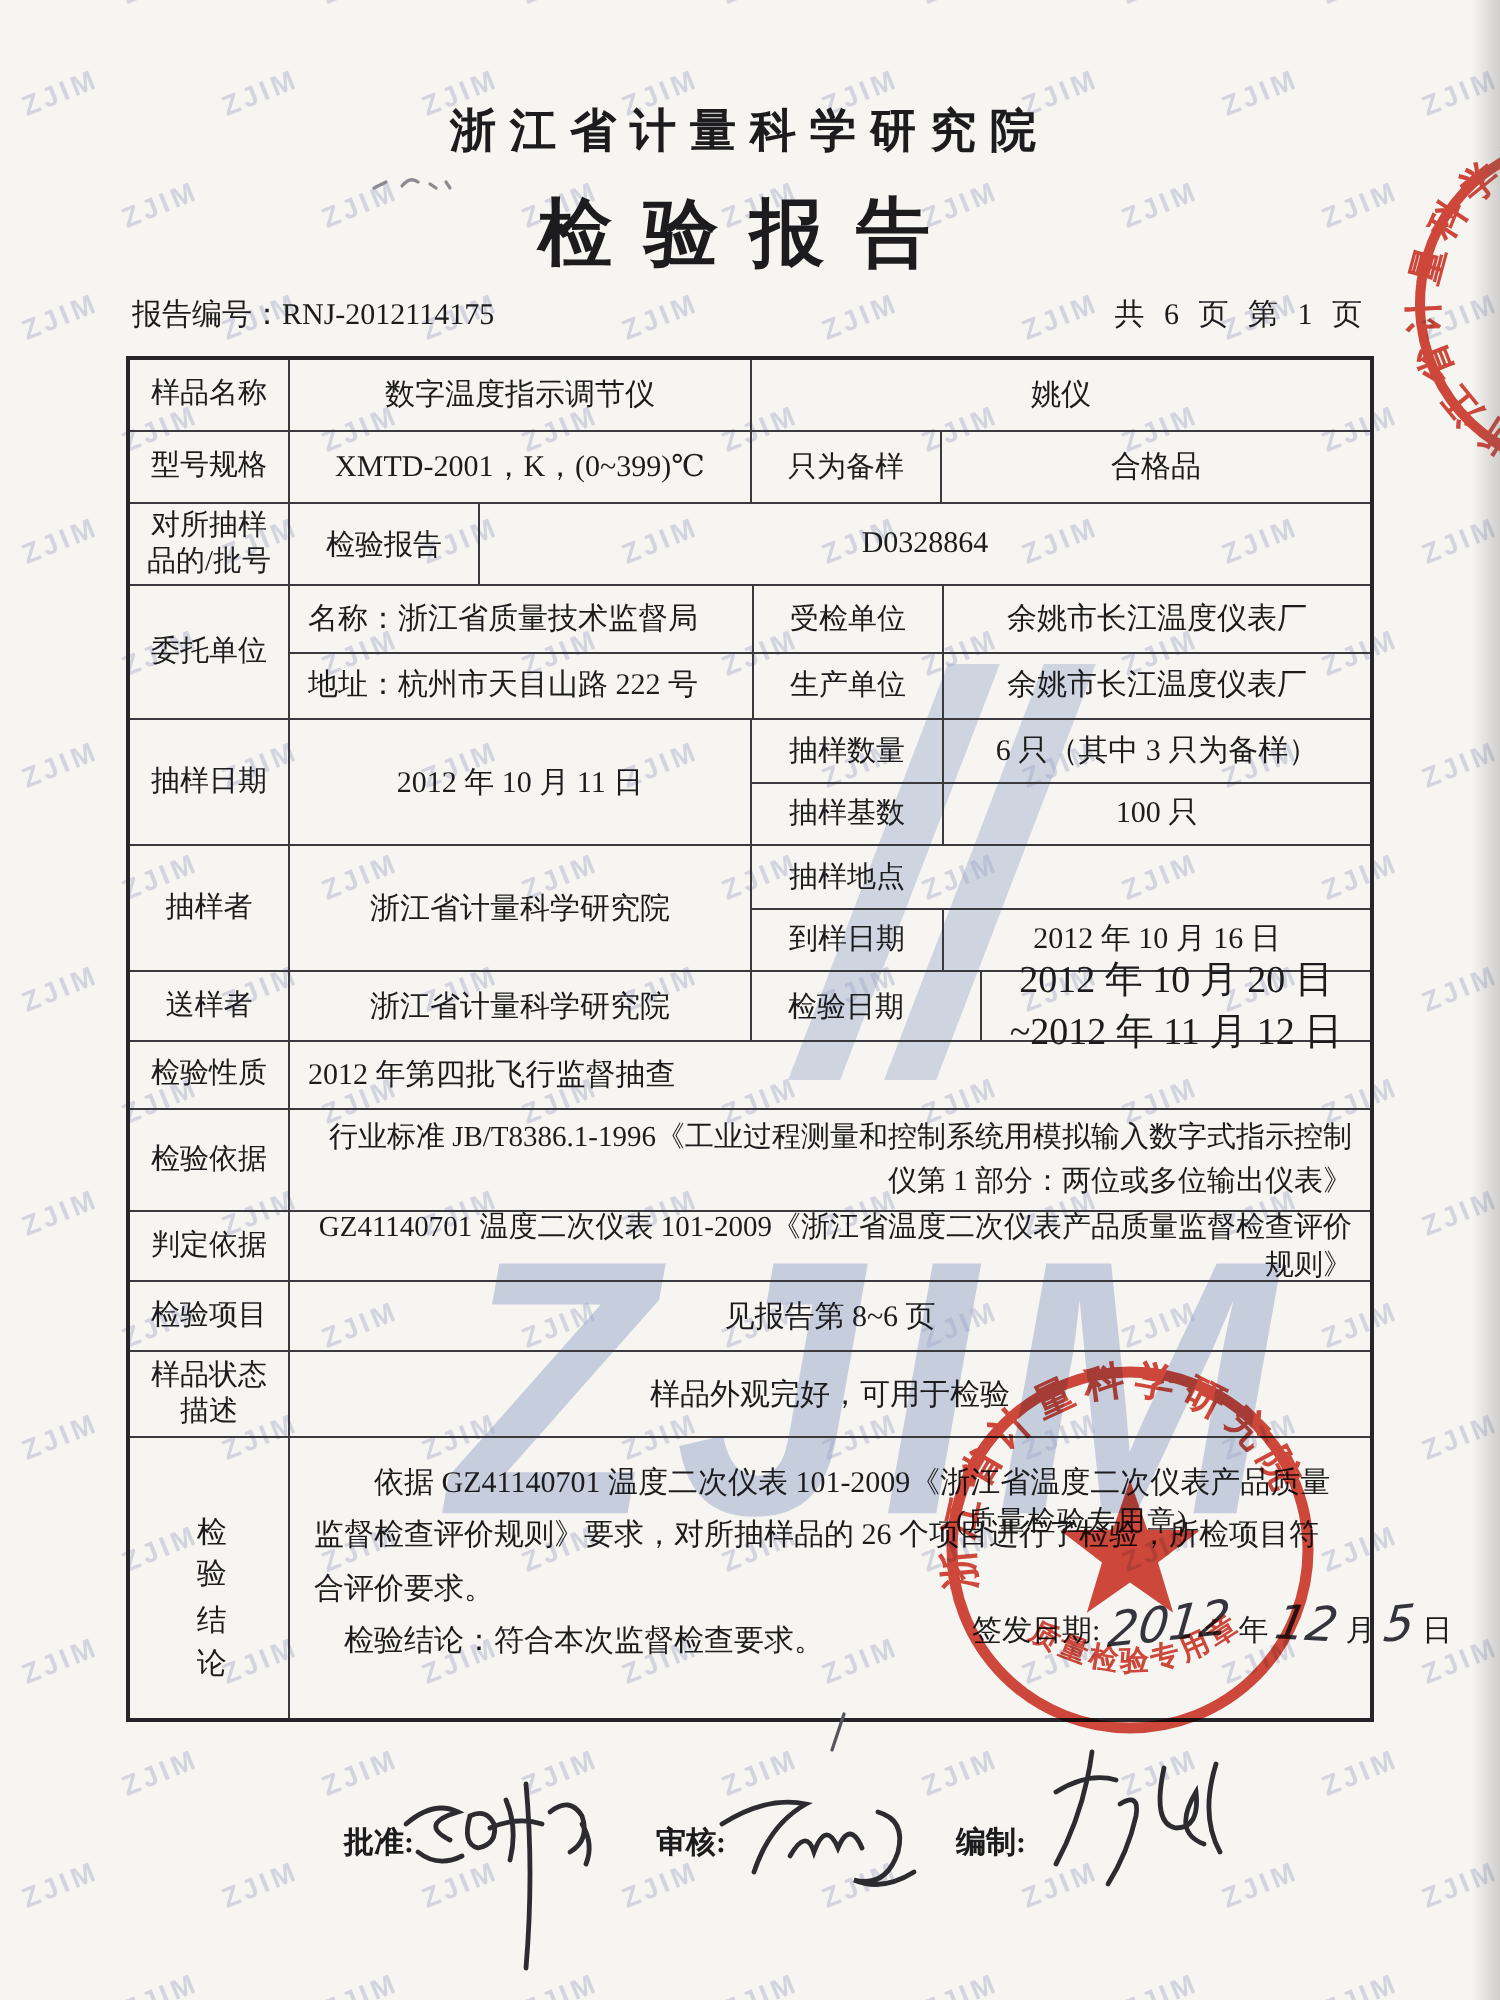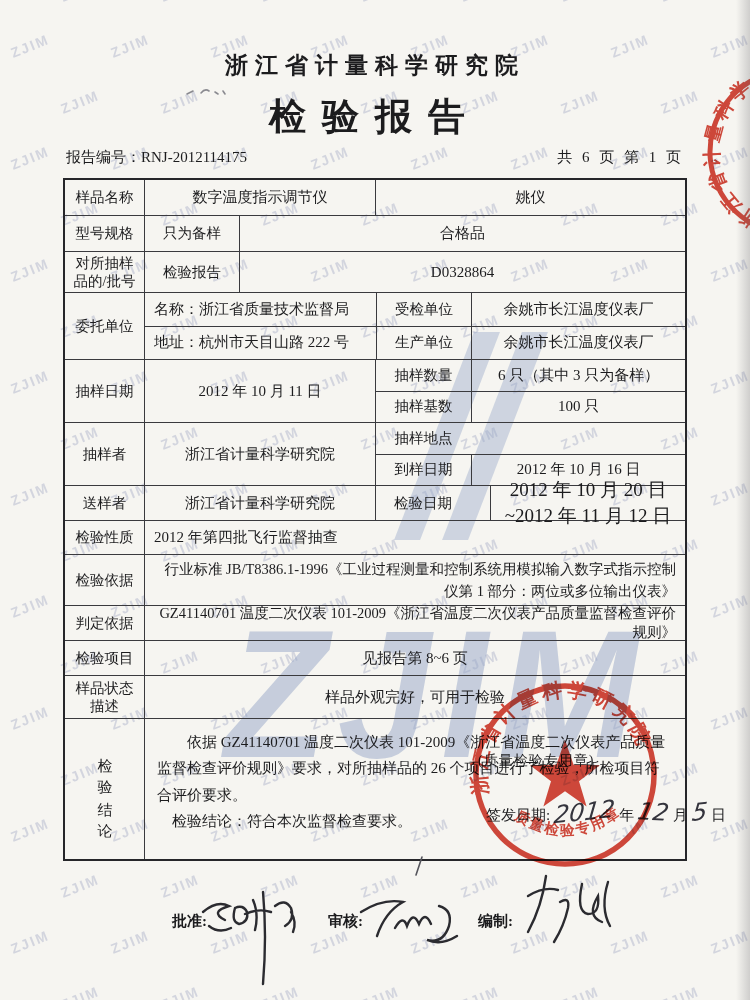--- a/index.html
+++ b/index.html
@@ -250,20 +250,21 @@
   <div class="tbl">
 
     <div class="trow h35">
       <div class="tcell lab first">样品名称</div>
       <div class="tcell c2">数字温度指示调节仪</div>
       <div class="tcell c4">姚仪</div>
     </div>
 
     <div class="trow h35">
       <div class="tcell lab first">型号规格</div>
+      <div class="tcell c2">XMTD-2001，K，(0~399)℃</div>
       <div class="tcell c3">只为备样</div>
       <div class="tcell c4">合格品</div>
     </div>
 
     <div class="trow h40">
       <div class="tcell lab first">对所抽样品的/批号</div>
       <div class="tcell c3">检验报告</div>
       <div class="tcell c4">D0328864</div>
     </div>
 

